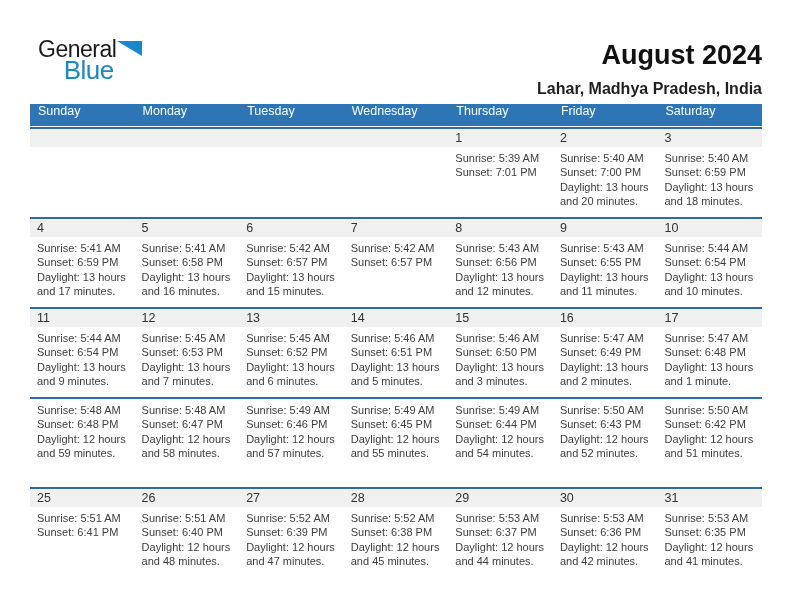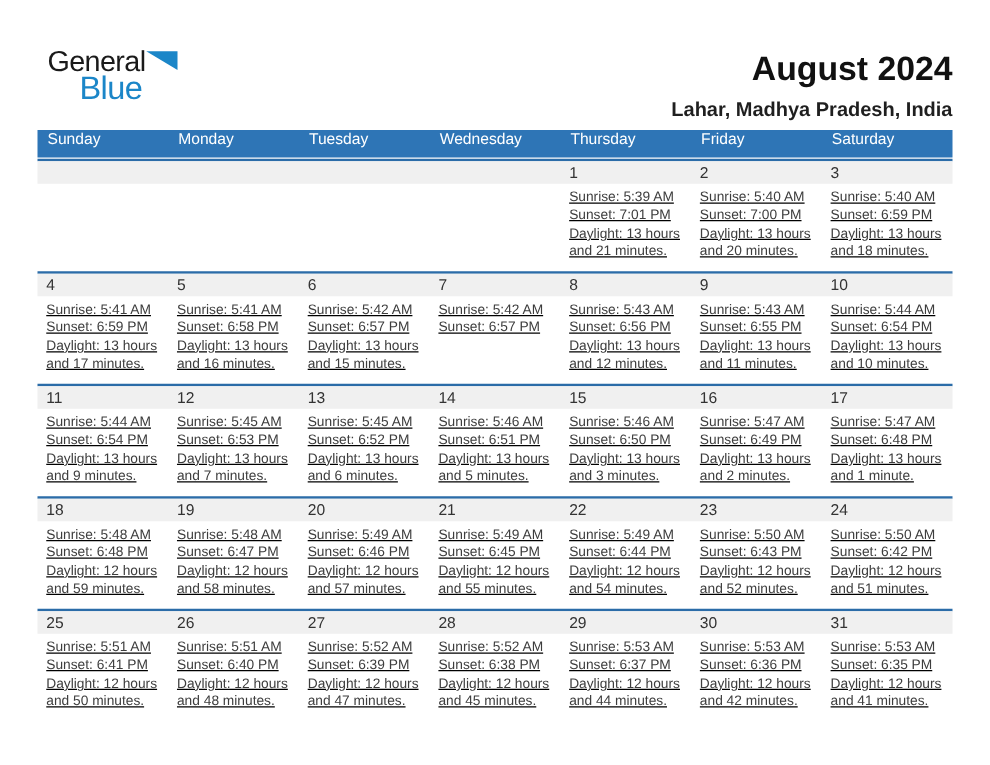--- a/index.html
+++ b/index.html
@@ -26,21 +26,21 @@
   .title{font-size:27px;color:#111111;}
   .subtitle{font-size:16px;color:#1f1f1f;margin-top:9px;margin-left:37px;}
 
   
   .calendar{position:absolute;left:30px;top:104px;width:732px;}
   .weekday-row{display:flex;height:22px;background:var(--header-bg);margin-bottom:1px;}
   .weekday-cell{flex:1 1 0;color:#ffffff;font-size:12.5px;padding-left:8px;white-space:nowrap;overflow:hidden;}
   .week-row{border-top:2px solid var(--row-line);height:88px;}
   .date-band{display:flex;height:18px;background:var(--band-bg);align-items:center;}
   .date-cell{flex:1 1 0;font-size:12.5px;color:var(--date-color);padding-left:7px;}
-  .content-row{display:flex;text-decoration:underline;}
+  .content-row{display:flex;}
   .day-cell{flex:1 1 0;padding:4px 1px 0 7px;font-size:11px;line-height:14.4px;color:var(--text-dark);overflow:hidden;}
 </style>
 </head>
 <body>
 
 <div class="page">
 
   <div class="logo">
     <div class="logo-line1">
       <span class="logo-part1">General</span>
@@ -76,21 +76,20 @@
             <div class="date-cell">3</div>
           </div>
           <div class="content-row">
             <div class="day-cell"></div>
             <div class="day-cell"></div>
             <div class="day-cell"></div>
             <div class="day-cell"></div>
             <div class="day-cell">
               <div class="line">Sunrise: 5:39 AM</div>
               <div class="line">Sunset: 7:01 PM</div>
-              <div class="line">Daylight: 13 hours and 21 minutes.</div>
             </div>
             <div class="day-cell">
               <div class="line">Sunrise: 5:40 AM</div>
               <div class="line">Sunset: 7:00 PM</div>
               <div class="line">Daylight: 13 hours and 20 minutes.</div>
             </div>
             <div class="day-cell">
               <div class="line">Sunrise: 5:40 AM</div>
               <div class="line">Sunset: 6:59 PM</div>
               <div class="line">Daylight: 13 hours and 18 minutes.</div>
@@ -186,29 +185,20 @@
               <div class="line">Daylight: 13 hours and 2 minutes.</div>
             </div>
             <div class="day-cell">
               <div class="line">Sunrise: 5:47 AM</div>
               <div class="line">Sunset: 6:48 PM</div>
               <div class="line">Daylight: 13 hours and 1 minute.</div>
             </div>
           </div>
         </div>
         <div class="week-row">
-          <div class="date-band">
-            <div class="date-cell">18</div>
-            <div class="date-cell">19</div>
-            <div class="date-cell">20</div>
-            <div class="date-cell">21</div>
-            <div class="date-cell">22</div>
-            <div class="date-cell">23</div>
-            <div class="date-cell">24</div>
-          </div>
           <div class="content-row">
             <div class="day-cell">
               <div class="line">Sunrise: 5:48 AM</div>
               <div class="line">Sunset: 6:48 PM</div>
               <div class="line">Daylight: 12 hours and 59 minutes.</div>
             </div>
             <div class="day-cell">
               <div class="line">Sunrise: 5:48 AM</div>
               <div class="line">Sunset: 6:47 PM</div>
               <div class="line">Daylight: 12 hours and 58 minutes.</div>
@@ -247,21 +237,20 @@
             <div class="date-cell">27</div>
             <div class="date-cell">28</div>
             <div class="date-cell">29</div>
             <div class="date-cell">30</div>
             <div class="date-cell">31</div>
           </div>
           <div class="content-row">
             <div class="day-cell">
               <div class="line">Sunrise: 5:51 AM</div>
               <div class="line">Sunset: 6:41 PM</div>
-              <div class="line">Daylight: 12 hours and 50 minutes.</div>
             </div>
             <div class="day-cell">
               <div class="line">Sunrise: 5:51 AM</div>
               <div class="line">Sunset: 6:40 PM</div>
               <div class="line">Daylight: 12 hours and 48 minutes.</div>
             </div>
             <div class="day-cell">
               <div class="line">Sunrise: 5:52 AM</div>
               <div class="line">Sunset: 6:39 PM</div>
               <div class="line">Daylight: 12 hours and 47 minutes.</div>

